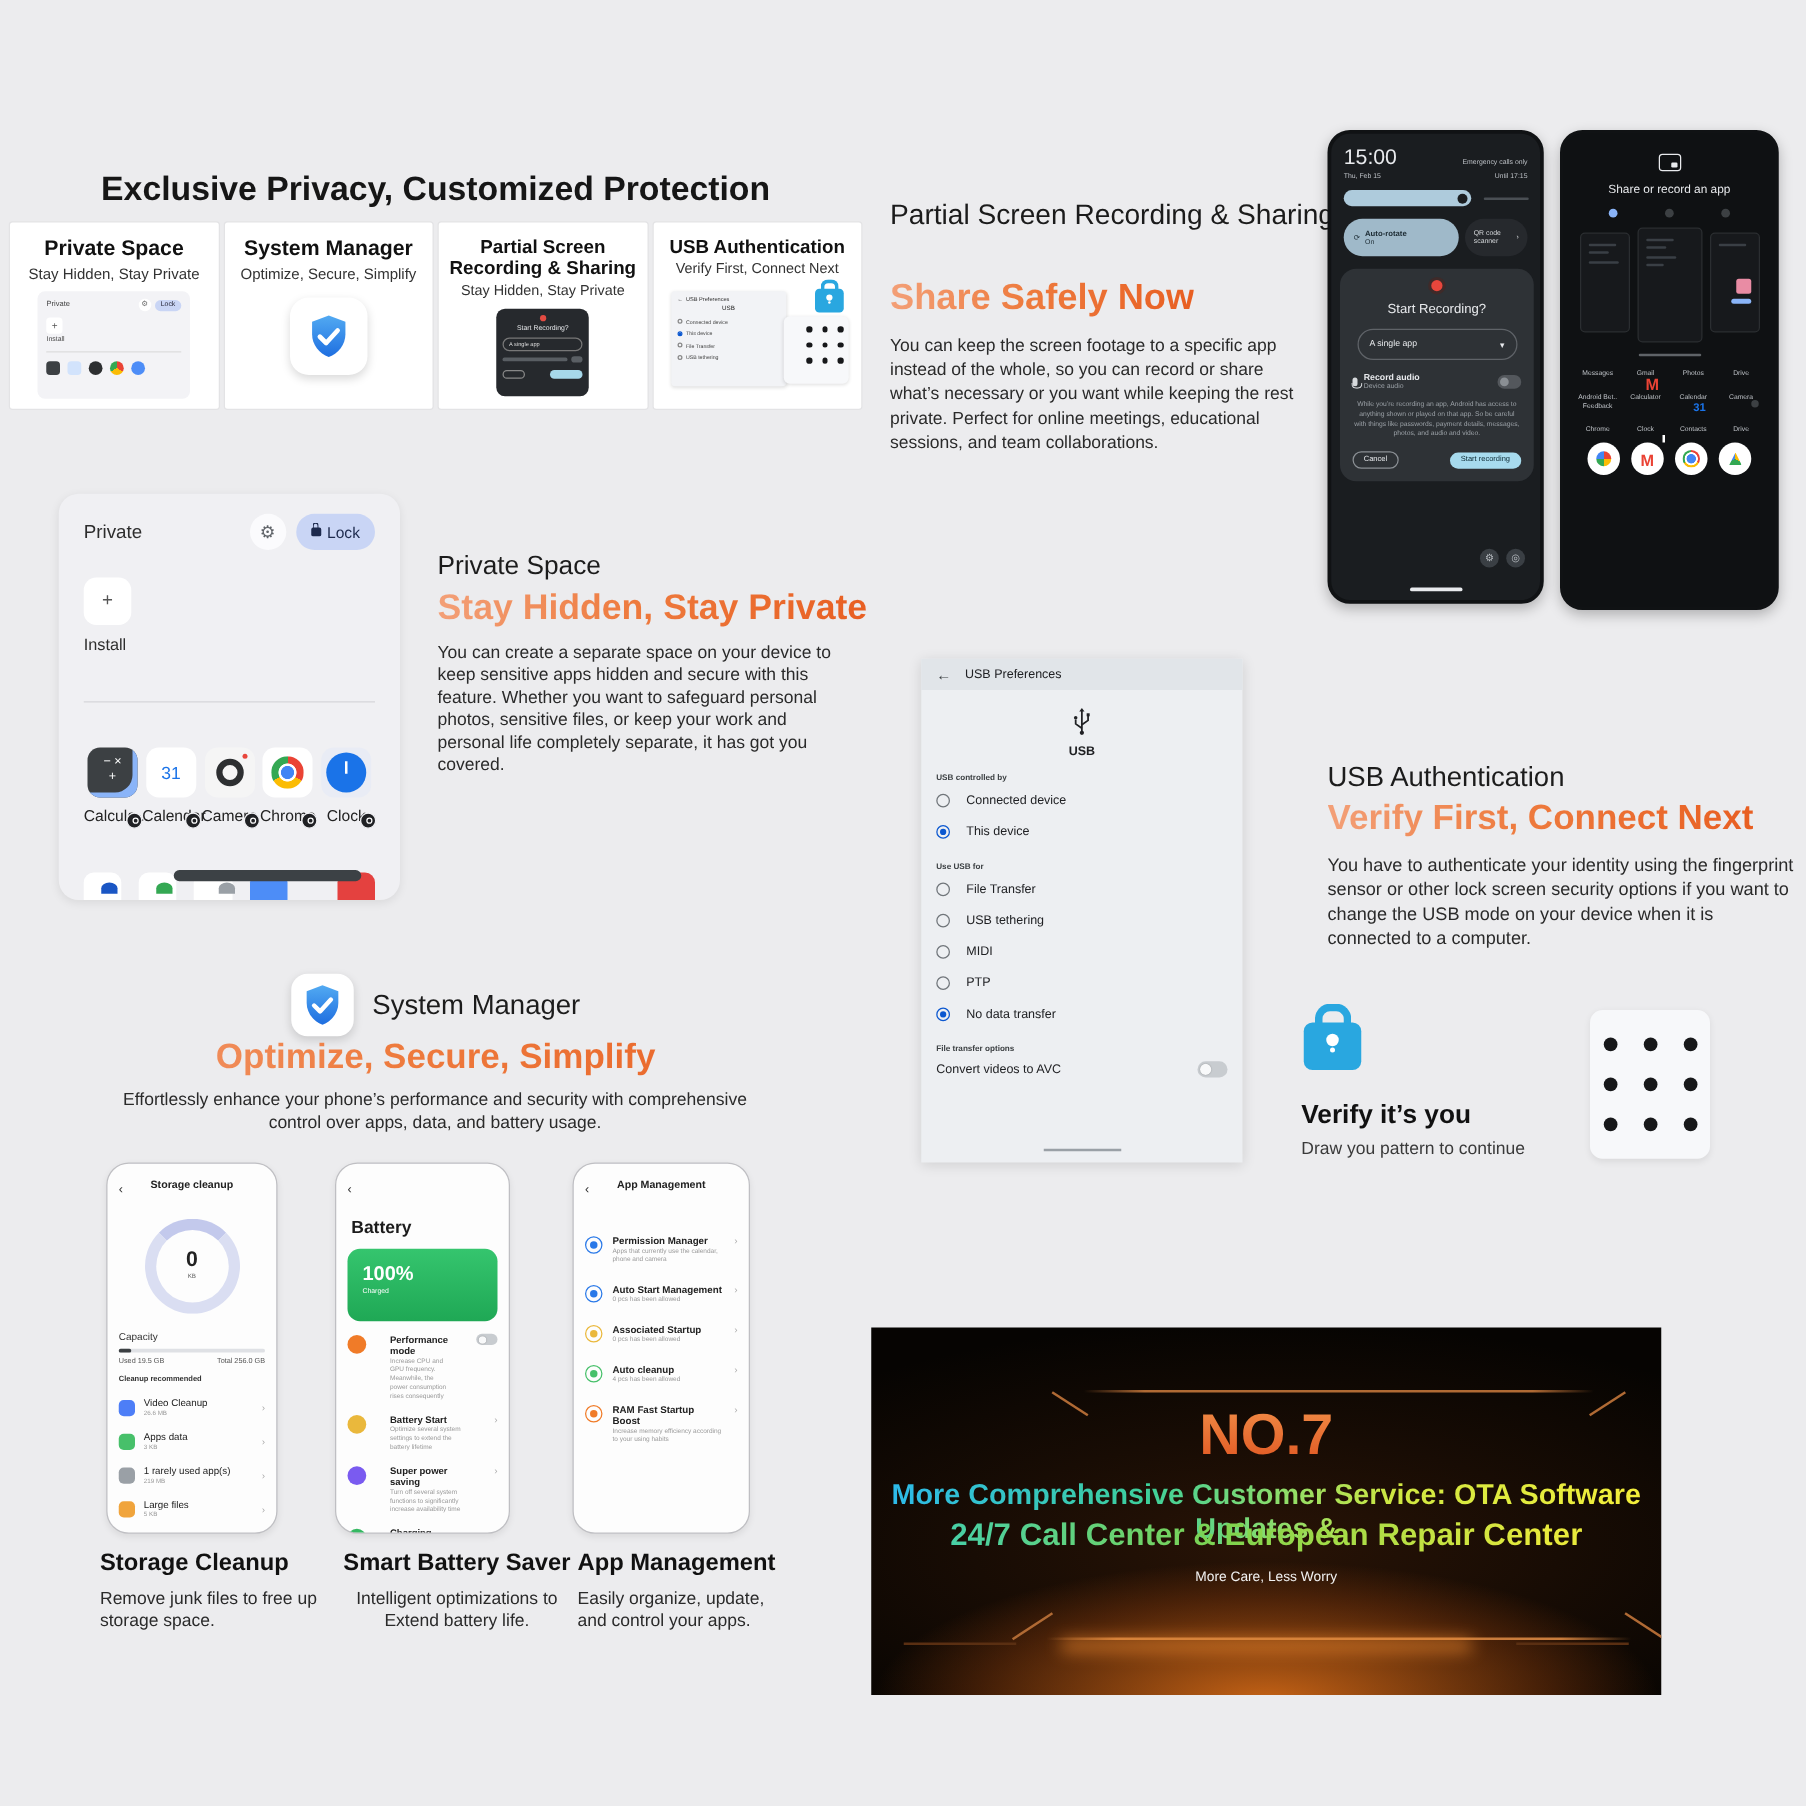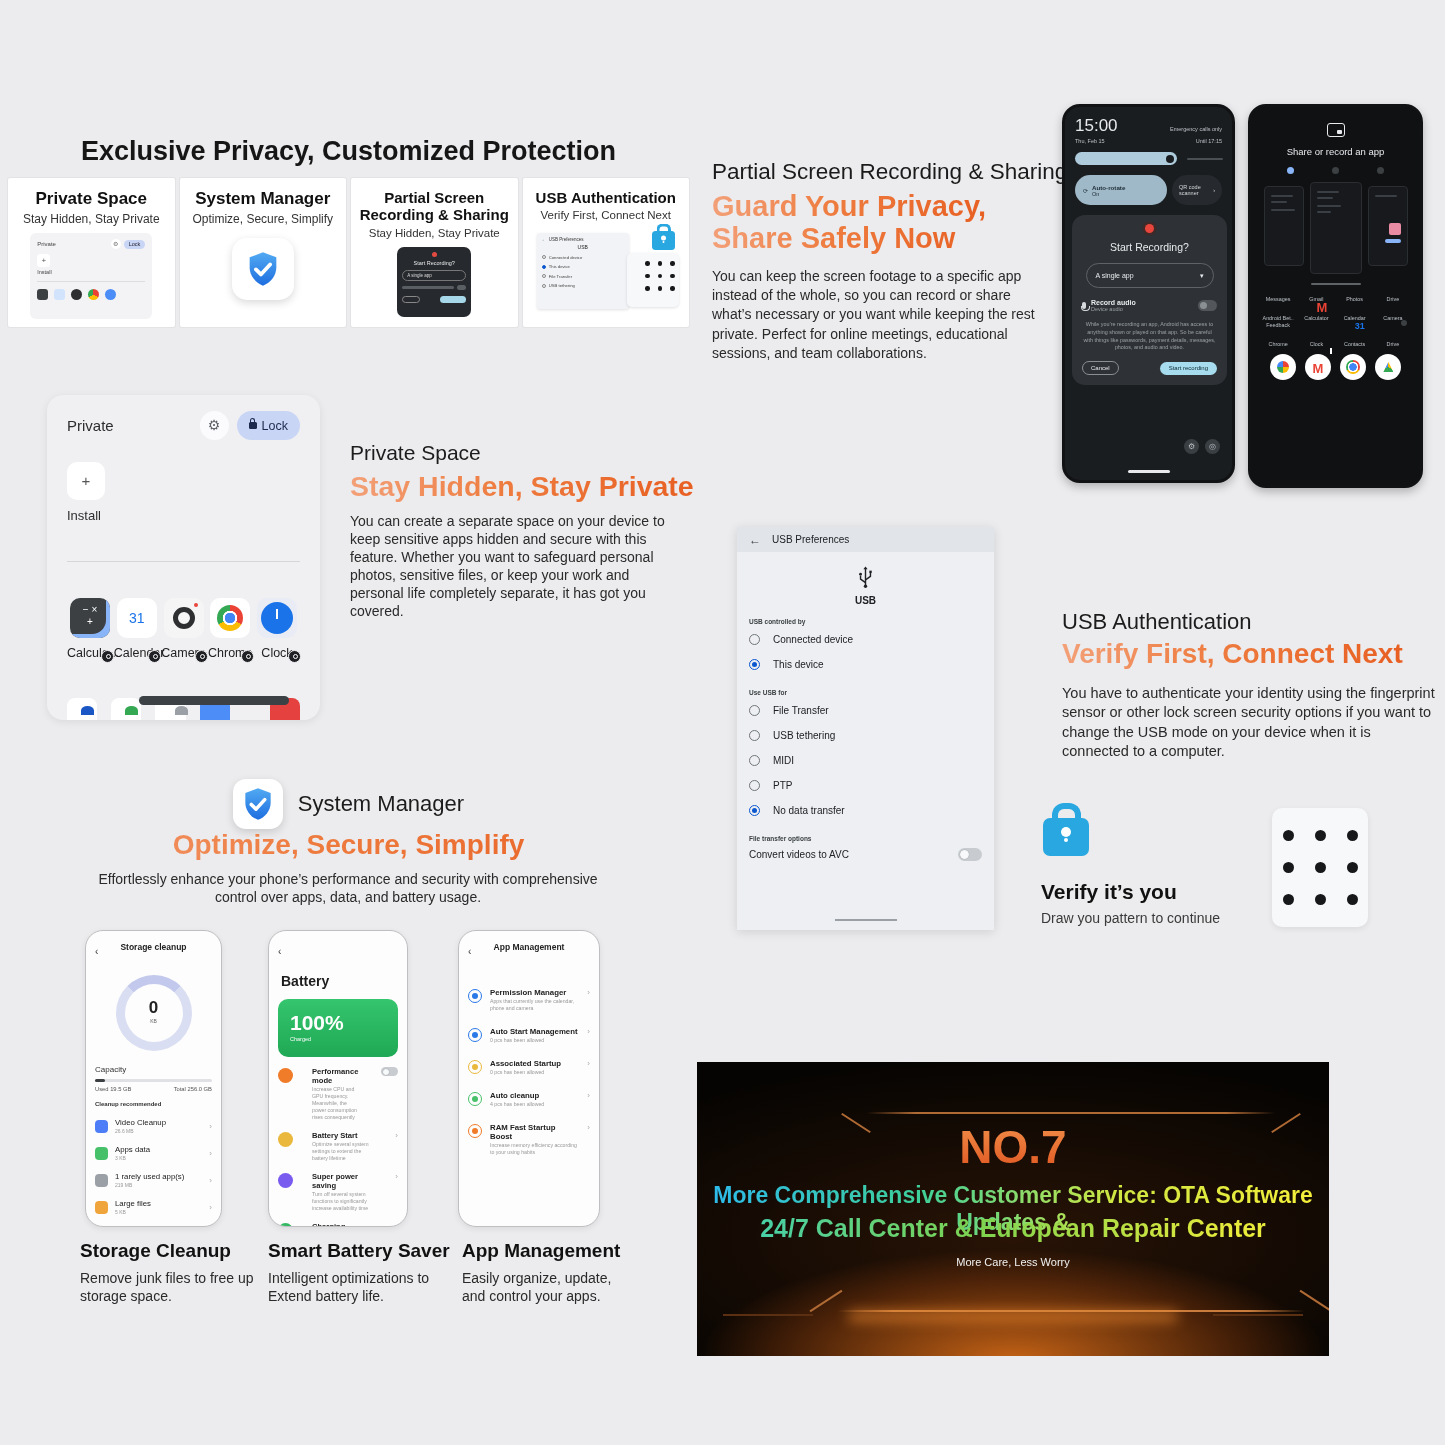--- a/index.html
+++ b/index.html
@@ -213,21 +213,21 @@
   .rec-label { font-size:6px; font-weight:bold; color:#333; margin-top:9px; }
   .st-row { display:flex; align-items:center; gap:7px; margin-top:11px; }
   .st-ic { width:13px; height:13px; border-radius:4px; flex:none; }
   .st-row .tx b { display:block; font-size:7.8px; color:#222; font-weight:normal; }
   .st-row .tx i { display:block; font-style:normal; font-size:5px; color:#999; margin-top:1px; }
   .st-chev { margin-left:auto; font-size:8px; color:#aaa; }
   .ic-video { background:#4d7ef7; } .ic-apps { background:#47c06a; } .ic-rare { background:#9aa0a6; } .ic-files { background:#f0a43c; }
   .battery-phone { left:268px; width:140px; }
   .bt-title { font-size:14px; font-weight:bold; color:#1c1c1c; margin-top:14px; margin-left:3px; }
   .bt-card { margin-top:10px; height:58px; border-radius:10px; background:linear-gradient(180deg,#35c56e,#1fa855); color:#fff; padding:12px 12px; }
-  .bt-card b { font-size:21px; } .bt-card i { display:block; font-style:normal; font-size:5.5px; margin-top:1px; }
+  .bt-card b { font-size:16px; } .bt-card i { display:block; font-style:normal; font-size:5.5px; margin-top:1px; }
   .bt-row { display:flex; align-items:flex-start; gap:19px; margin-top:10px; }
   .bt-ic { width:15px; height:15px; border-radius:50%; flex:none; margin-top:1px; }
   .bt-row .tx b { display:block; font-size:7.6px; color:#222; font-weight:bold; }
   .bt-row .tx i { display:block; font-style:normal; font-size:5.2px; color:#999; line-height:1.35; margin-top:1px; }
   .bt-ctrl { margin-left:auto; flex:none; }
   .tgl.mini { width:17px; height:9px; border-radius:5px; margin:0; }
   .tgl.mini::after { width:6px; height:6px; left:1.5px; top:1.5px; }
   .tgl.mini.on::after { left:9.5px; }
   .chev { font-size:8px; color:#aaa; }
   .bi-perf { background:#f07b28; } .bi-saver { background:#eab83c; } .bi-super { background:#7a5bf0; } .bi-charge { background:#35b862; } .bi-pct { background:#2a79e8; }
@@ -365,21 +365,21 @@
             <i></i>
             <i></i>
             <i></i>
           </div>
       </div>
     </div>
   </div>
 
   <div class="abs pr-title">Partial Screen Recording &amp; Sharing</div>
   <div class="abs pr-tagline gtx orange-g">
-    <span>Guard Your Privacy,</span><br>
+    <br>
     <span>Share Safely Now</span>
   </div>
   <div class="abs pr-body">You can keep the screen footage to a specific app instead of the whole, so you can record or share what’s necessary or you want while keeping the rest private. Perfect for online meetings, educational sessions, and team collaborations.</div>
 
   <div class="abs phone p1">
     <div class="p1-row1">
       <span class="p1-time">15:00</span>
       <span class="p1-status">Emergency calls only</span>
     </div>
     <div class="p1-row2">
@@ -764,21 +764,21 @@
           <i>Increase memory efficiency according to your using habits</i>
         </span>
       <span class="bt-ctrl chev">›</span>
     </div>
   </div>
 
   <div class="abs caption" style="left:80px; width:190px;">
     <div class="cap-title">Storage Cleanup</div>
     <div class="cap-desc">Remove junk files to free up storage space.</div>
   </div>
-  <div class="abs caption" style="left:268px; width:195px;">
+  <div class="abs caption" style="left:268px; width:195px;text-align:center;">
     <div class="cap-title">Smart Battery Saver</div>
     <div class="cap-desc">Intelligent optimizations to Extend battery life.</div>
   </div>
   <div class="abs caption" style="left:462px; width:175px;">
     <div class="cap-title">App Management</div>
     <div class="cap-desc">Easily organize, update, and control your apps.</div>
   </div>
 
   <div class="abs banner">
     <span class="fr fr-tl"></span>

